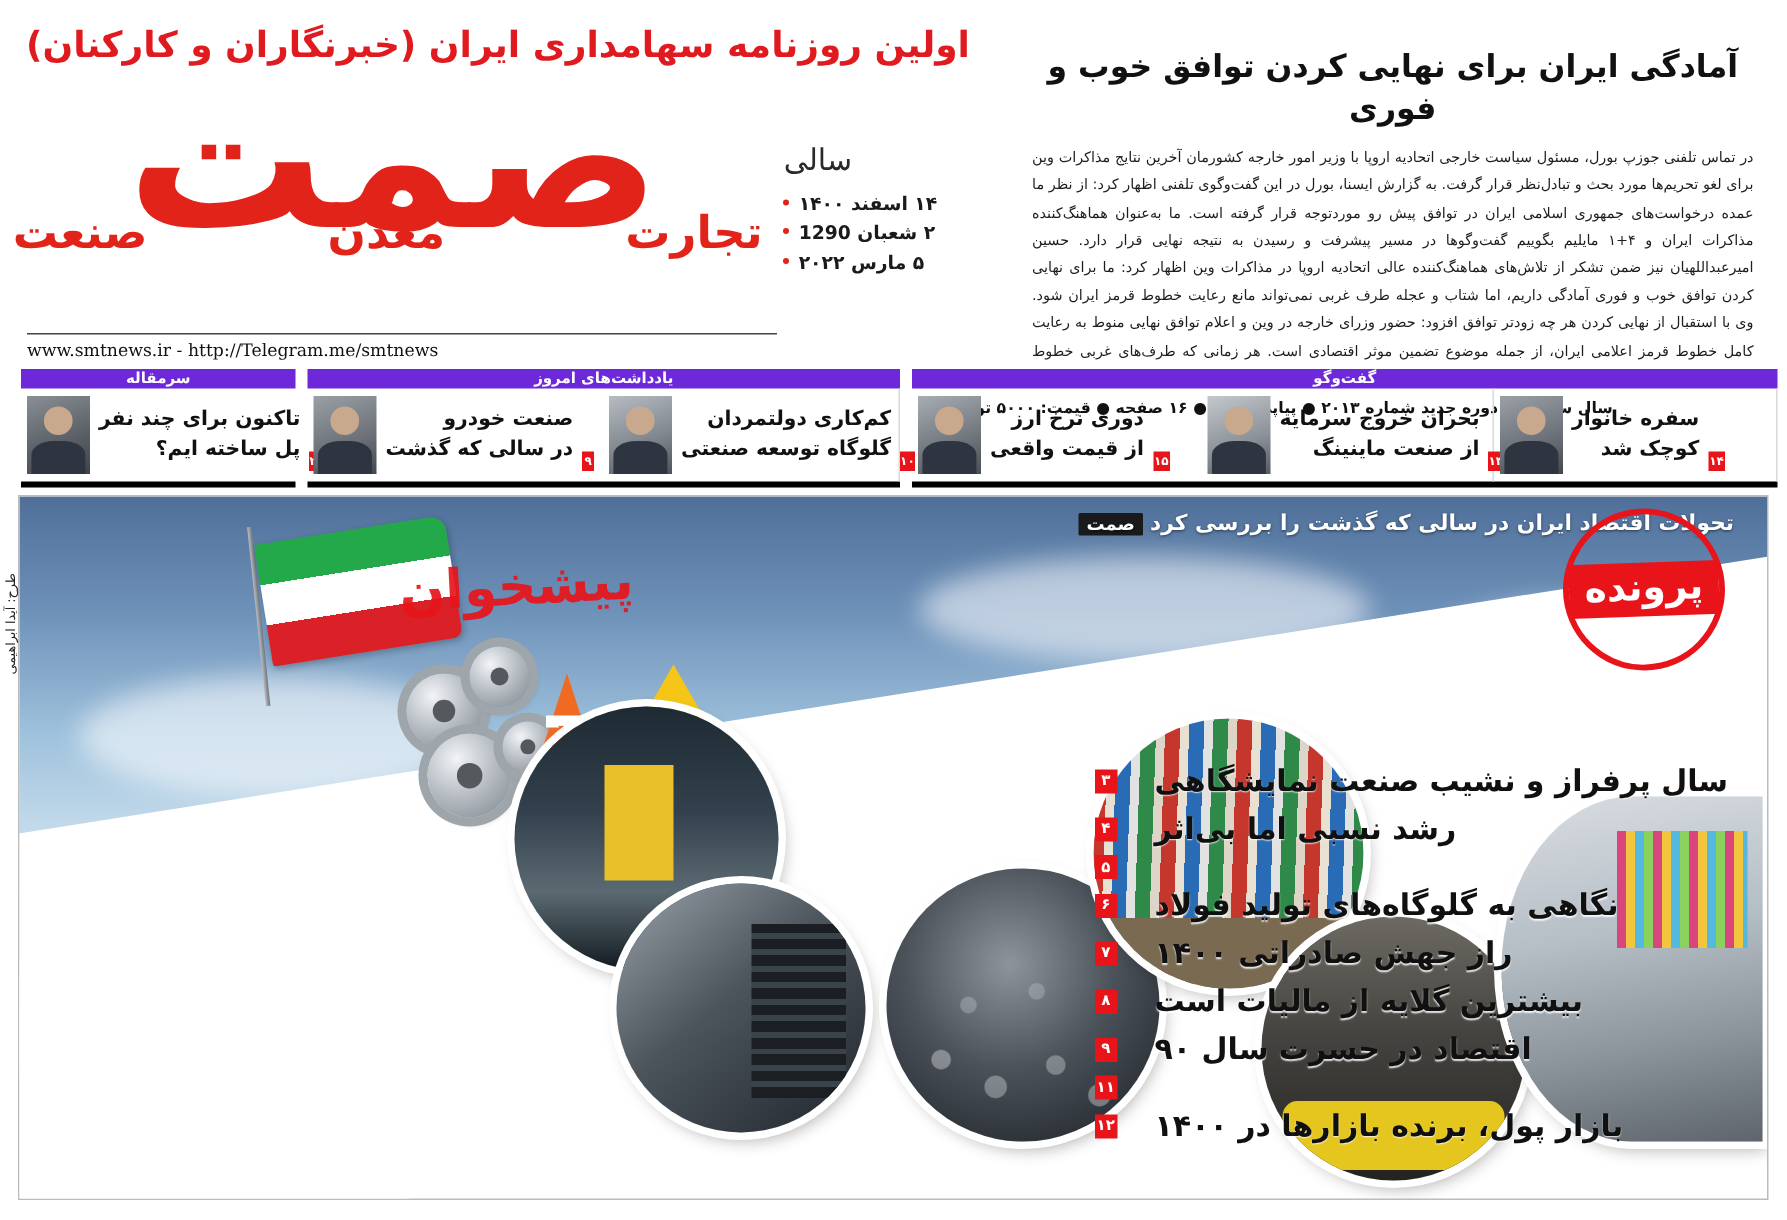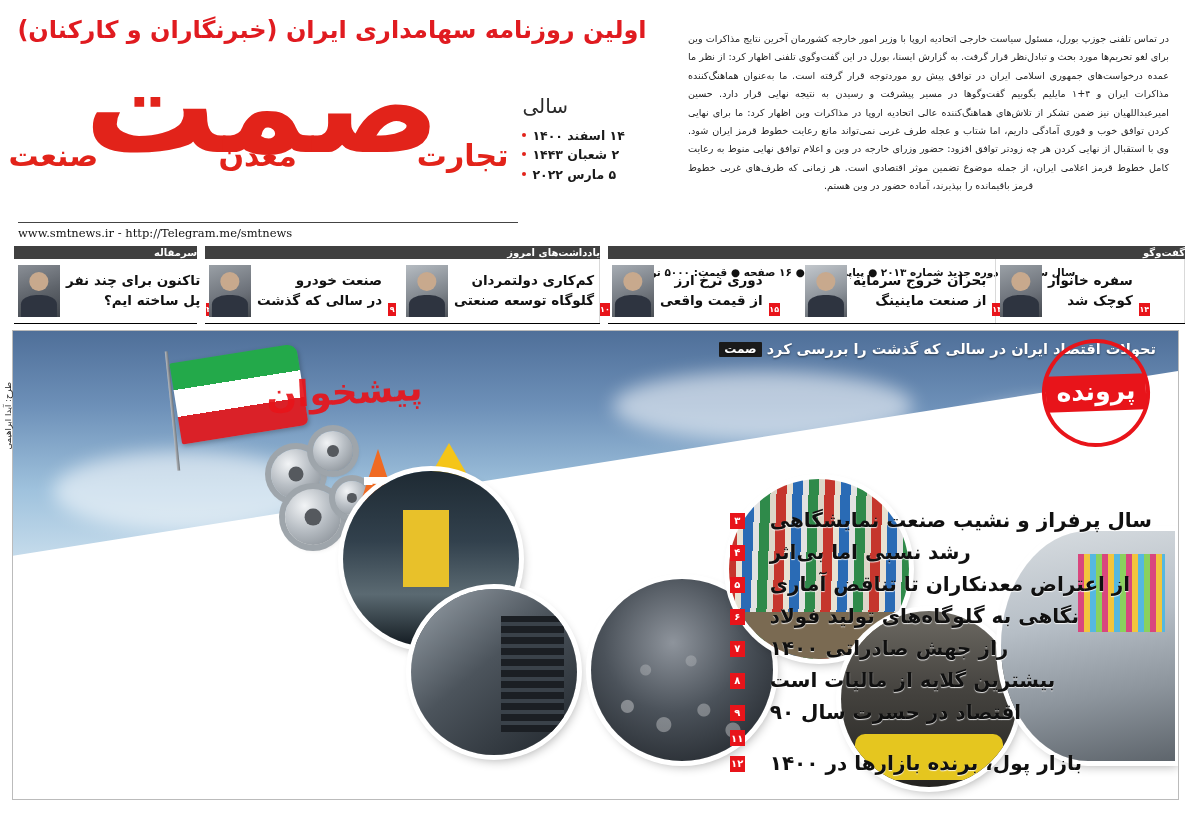--- a/index.html
+++ b/index.html
@@ -166,34 +166,34 @@
     position: absolute;
     top: 246px; left: 0;
     width: 1191px; height: 78px;
     display: flex;
     flex-direction: row-reverse;
     padding: 0 14px;
     gap: 8px;
   }
   .nav-section { display: flex; flex-direction: column; }
   .nav-head {
-    background: #404040;
+    background: #6d28d9;
     color: #ffffff;
     font-size: 10px;
     font-weight: bold;
-    text-align: right;
+    text-align: center;
     line-height: 13px;
     height: 13px;
     direction: rtl;
   }
   .nav-items {
     display: flex;
     flex-direction: row-reverse;
     flex: 1;
-    border-bottom: 1px solid #000000;
+    border-bottom: 4px solid #000000;
   }
   .nav-card {
     display: flex;
     flex-direction: row-reverse;
     align-items: center;
     padding: 5px 6px 5px 4px;
     gap: 6px;
     position: relative;
     direction: rtl;
   }
@@ -543,28 +543,29 @@
             <span>صنعت</span>
             <span>معدن</span>
             <span>تجارت</span>
           </div>
         </div>
 
         <div class="datebox">
           <div class="dow">سالی</div>
           <ul>
             <li>۱۴ اسفند ۱۴۰۰</li>
-            <li>۲ شعبان ۱۴۴۳</li>
+            <li>۲ شعبان 1290</li>
             <li>۵ مارس ۲۰۲۲</li>
           </ul>
         </div>
       </div>
     </div>
 
     <div class="lead-col">
+      <div class="lead-title">آمادگی ایران برای نهایی کردن توافق خوب و فوری</div>
       <div class="lead-body">در تماس تلفنی جوزپ بورل، مسئول سیاست خارجی اتحادیه اروپا با وزیر امور خارجه کشورمان آخرین نتایج مذاکرات وین برای لغو تحریم‌ها مورد بحث و تبادل‌نظر قرار گرفت. به گزارش ایسنا، بورل در این گفت‌وگوی تلفنی اظهار کرد: از نظر ما عمده درخواست‌های جمهوری اسلامی ایران در توافق پیش رو موردتوجه قرار گرفته است. ما به‌عنوان هماهنگ‌کننده مذاکرات ایران و ۴+۱ مایلیم بگوییم گفت‌وگوها در مسیر پیشرفت و رسیدن به نتیجه نهایی قرار دارد. حسین امیرعبداللهیان نیز ضمن تشکر از تلاش‌های هماهنگ‌کننده عالی اتحادیه اروپا در مذاکرات وین اظهار کرد: ما برای نهایی کردن توافق خوب و فوری آمادگی داریم، اما شتاب و عجله طرف غربی نمی‌تواند مانع رعایت خطوط قرمز ایران شود. وی با استقبال از نهایی کردن هر چه زودتر توافق افزود: حضور وزرای خارجه در وین و اعلام توافق نهایی منوط به رعایت کامل خطوط قرمز اعلامی ایران، از جمله موضوع تضمین موثر اقتصادی است. هر زمانی که طرف‌های غربی خطوط قرمز باقیمانده را بپذیرند، آماده حضور در وین هستم.</div>
     </div>
   </div>
 
   <div class="weblinks">
     <span>www.smtnews.ir</span>
     <span>-</span>
     <span>http://Telegram.me/smtnews</span>
   </div>
 
@@ -683,21 +684,20 @@
       <div class="toc-item">
         <div class="toc-num">۳</div>
         <div class="toc-text">سال پرفراز و نشیب صنعت نمایشگاهی</div>
       </div>
       <div class="toc-item">
         <div class="toc-num">۴</div>
         <div class="toc-text">رشد نسبی اما بی‌اثر</div>
       </div>
       <div class="toc-item">
         <div class="toc-num">۵</div>
-        <div class="toc-text">از اعتراض معدنکاران تا تناقض آماری</div>
       </div>
       <div class="toc-item">
         <div class="toc-num">۶</div>
         <div class="toc-text">نگاهی به گلوگاه‌های تولید فولاد</div>
       </div>
       <div class="toc-item">
         <div class="toc-num">۷</div>
         <div class="toc-text">راز جهش صادراتی ۱۴۰۰</div>
       </div>
       <div class="toc-item">

